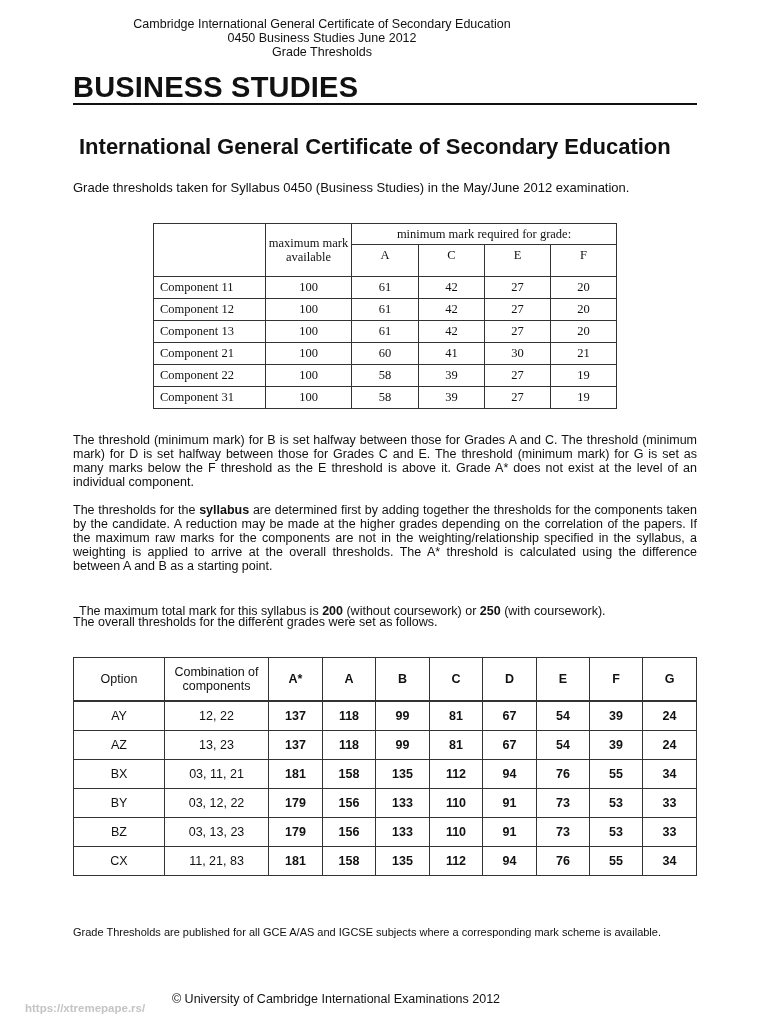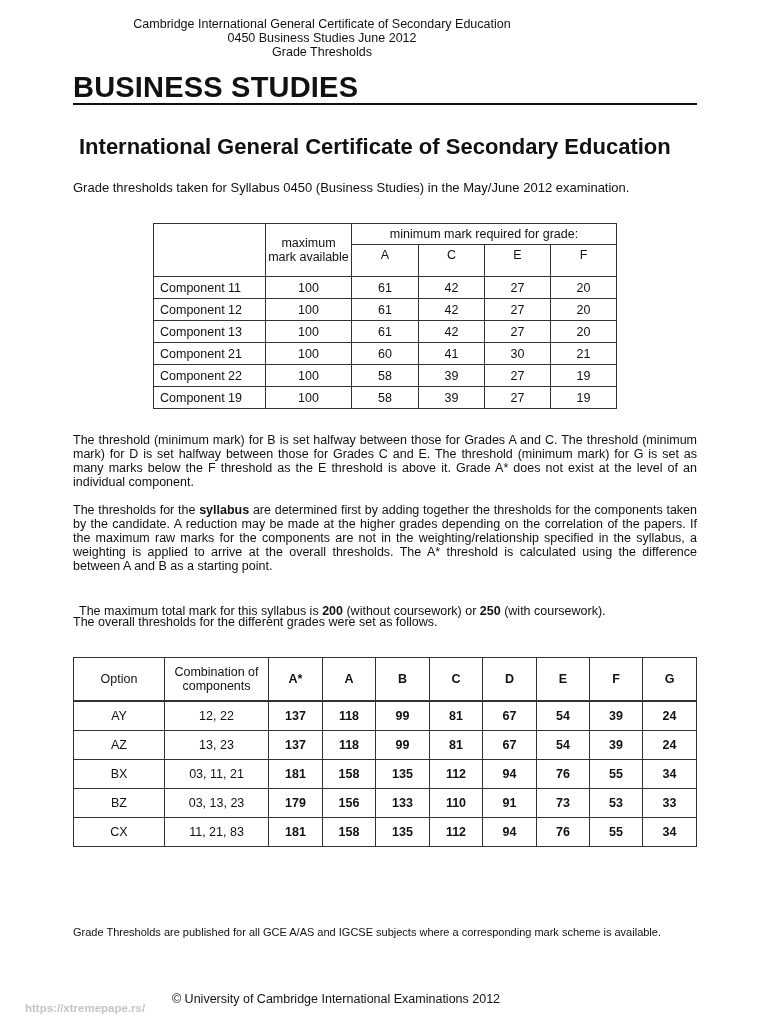--- a/index.html
+++ b/index.html
@@ -6,21 +6,21 @@
     body { width: 768px; height: 1024px; position: relative; overflow: hidden;
            font-family: "Liberation Sans", sans-serif; color: #111; }
     .hdr { position: absolute; left: 0; width: 644px; text-align: center; font-size: 12.5px; line-height: 14px; }
     .title { position: absolute; left: 73px; top: 71px; font-size: 29px; font-weight: bold; letter-spacing: 0.2px; }
     .rule { position: absolute; left: 73px; top: 103px; width: 624px; height: 2px; background: #111; }
     .subtitle { position: absolute; left: 73px; top: 134px; font-size: 22px; font-weight: bold; margin-left: 6px; }
     .intro { position: absolute; left: 73px; top: 180px; font-size: 13px; }
     .para { position: absolute; left: 73px; width: 624px; font-size: 12.5px; line-height: 14px; text-align: justify; }
     table { position: absolute; border-collapse: collapse; font-size: 12.5px; }
     td, th { border: 1px solid #333; padding: 0; font-weight: normal; }
-    #t1 { left: 153px; top: 223px; }
+    #t1 { left: 153px; top: 223px; font-family: Liberation Serif, serif; }
     #t1 td { height: 21px; text-align: center; }
     #t1 td.lbl { text-align: left; padding-left: 6px; }
     #t1 th { text-align: center; vertical-align: middle; }
     #t2 { left: 73px; top: 657px; }
     #t2 th { height: 42px; text-align: center; vertical-align: middle; }
     #t2 th.b { font-weight: bold; }
     #t2 td { height: 28px; text-align: center; }
     #t2 td.b { font-weight: bold; }
     #t2 thead tr { border-bottom: 2px solid #333; }
     .foot { position: absolute; left: 73px; top: 925px; width: 624px; font-size: 11px; line-height: 14px; }
@@ -88,21 +88,21 @@
     </tr>
     <tr>
       <td class="lbl">Component 22</td>
       <td>100</td>
       <td>58</td>
       <td>39</td>
       <td>27</td>
       <td>19</td>
     </tr>
     <tr>
-      <td class="lbl">Component 19</td>
+      <td class="lbl">Component 31</td>
       <td>100</td>
       <td>58</td>
       <td>39</td>
       <td>27</td>
       <td>19</td>
     </tr>
   </tbody>
 </table>
 
 <div class="para" style="top:433px;">The threshold (minimum mark) for B is set halfway between those for Grades A and C.  The threshold (minimum mark) for D is set halfway between those for Grades C and E.  The threshold (minimum mark) for G is set as many marks below the F threshold as the E threshold is above it.  Grade A* does not exist at the level of an individual component.</div>
@@ -159,20 +159,32 @@
       <td class="b">181</td>
       <td class="b">158</td>
       <td class="b">135</td>
       <td class="b">112</td>
       <td class="b">94</td>
       <td class="b">76</td>
       <td class="b">55</td>
       <td class="b">34</td>
     </tr>
     <tr>
+      <td>BY</td>
+      <td>03, 12, 22</td>
+      <td class="b">179</td>
+      <td class="b">156</td>
+      <td class="b">133</td>
+      <td class="b">110</td>
+      <td class="b">91</td>
+      <td class="b">73</td>
+      <td class="b">53</td>
+      <td class="b">33</td>
+    </tr>
+    <tr>
       <td>BZ</td>
       <td>03, 13, 23</td>
       <td class="b">179</td>
       <td class="b">156</td>
       <td class="b">133</td>
       <td class="b">110</td>
       <td class="b">91</td>
       <td class="b">73</td>
       <td class="b">53</td>
       <td class="b">33</td>

